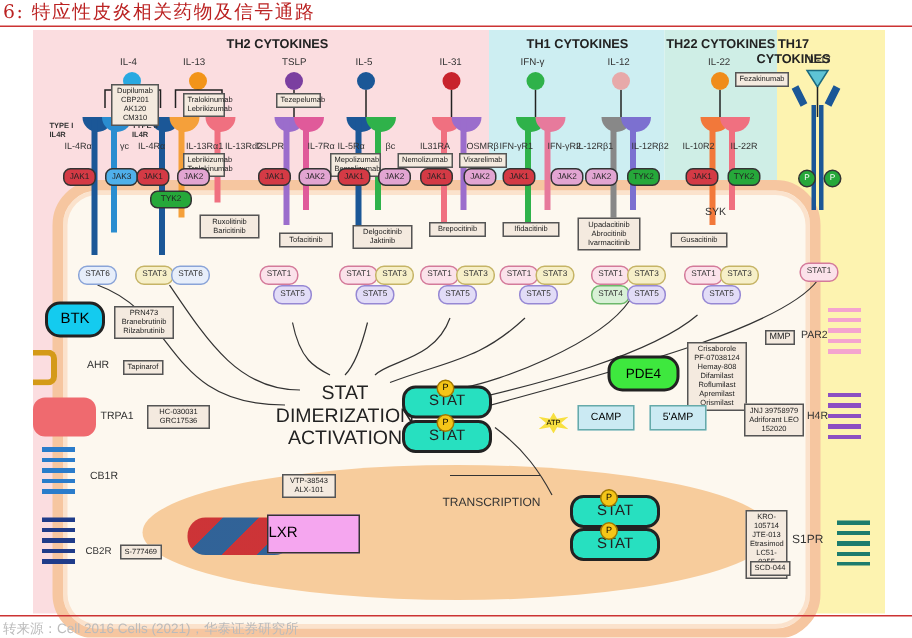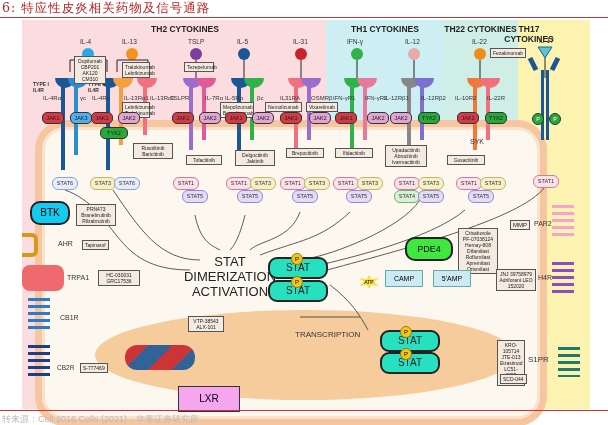--- a/index.html
+++ b/index.html
@@ -236,21 +236,21 @@
 <div style="position:absolute;left:22px;top:265px;width:42px;height:26px;border-radius:8px;background:#ef6a6f;"></div>
 <div class="lbl" style="left:67px;top:274px;font-size:7px;">TRPA1</div>
 <div class="drug" style="left:98px;top:270px;width:36px;">HC-030031 GRC17536</div>
 <div style="position:absolute;left:28px;top:298px;width:22px;height:34px;background:repeating-linear-gradient(#2a7ccb 0 3px,transparent 3px 7px);"></div>
 <div class="lbl" style="left:60px;top:314px;font-size:7px;">CB1R</div>
 <div style="position:absolute;left:28px;top:345px;width:22px;height:34px;background:repeating-linear-gradient(#1f3c8a 0 3px,transparent 3px 7px);"></div>
 <div class="lbl" style="left:57px;top:364px;font-size:6.5px;">CB2R</div>
 <div class="drug" style="left:80px;top:363px;">S-777469</div>
 
 <div style="position:absolute;left:125px;top:345px;width:70px;height:25px;background:linear-gradient(135deg,#c8232c 0 25%,#1b5797 25% 50%,#c8232c 50% 75%,#1b5797 75%);border-radius:12px;opacity:0.9;"></div>
-<div style="position:absolute;left:178px;top:343px;width:60px;height:24px;background:#f5a6ef;border:1px solid #333;font-size:10px;text-align:center;line-height:24px;margin-top:43px;">LXR</div>
+<div style="position:absolute;left:178px;top:343px;width:60px;height:24px;background:#f5a6ef;border:1px solid #333;font-size:10px;line-height:24px;">LXR</div>
 <div class="drug" style="left:188px;top:316px;width:30px;">VTP-38543 ALX-101</div>
 <div class="lbl" style="left:295px;top:330px;font-size:8px;">TRANSCRIPTION</div>
 
 <div style="position:absolute;left:405px;top:237px;width:44px;height:20px;border-radius:10px;background:#3ee83e;border:2px solid #222;font-size:9px;text-align:center;line-height:20px;">PDE4</div>
 <div class="drug" style="left:458px;top:228px;width:34px;">Crisaborole PF-07038124 Hemay-808 Difamilast Roflumilast Apremilast Orismilast</div>
 <div style="position:absolute;left:359px;top:275px;width:20px;height:14px;background:#f8e040;clip-path:polygon(50% 0,62% 30%,100% 20%,75% 50%,100% 80%,62% 70%,50% 100%,38% 70%,0 80%,25% 50%,0 20%,38% 30%);font-size:5px;text-align:center;line-height:14px;">ATP</div>
 <div style="position:absolute;left:385px;top:270px;width:36px;height:15px;background:#cbeaf3;border:1px solid #6aa;font-size:7px;text-align:center;line-height:15px;">CAMP</div>
 <div style="position:absolute;left:433px;top:270px;width:36px;height:15px;background:#cbeaf3;border:1px solid #6aa;font-size:7px;text-align:center;line-height:15px;">5'AMP</div>
 <div class="drug" style="left:510px;top:220px;font-size:6px;">MMP</div>
 <div class="lbl" style="left:534px;top:220px;font-size:7px;">PAR2</div>

